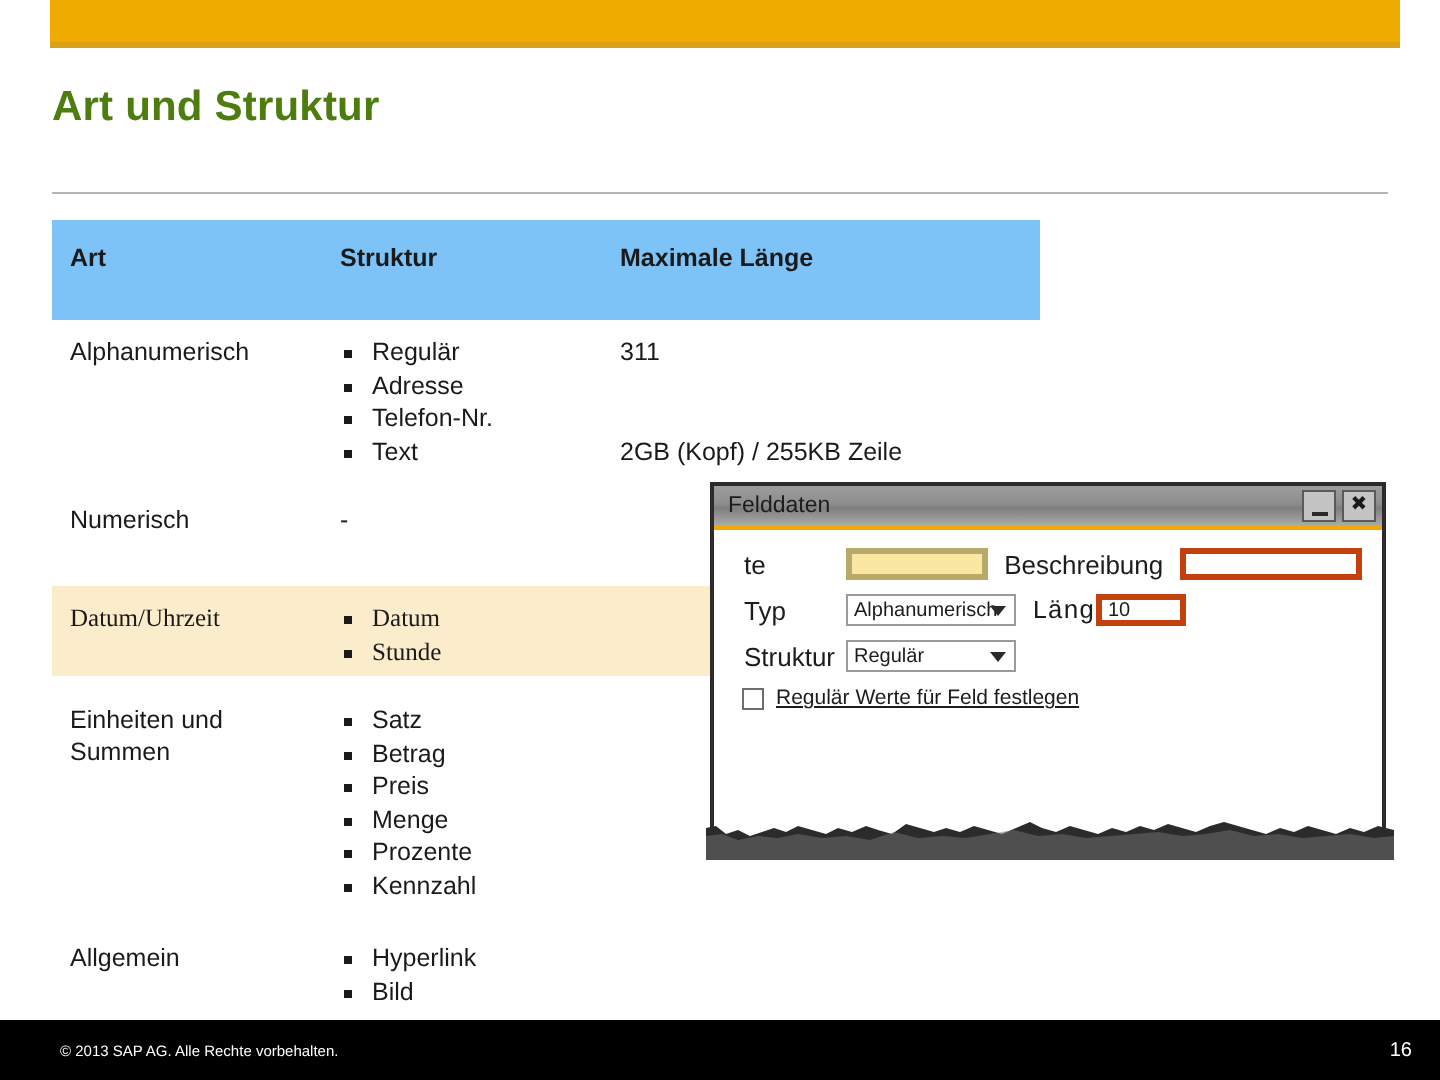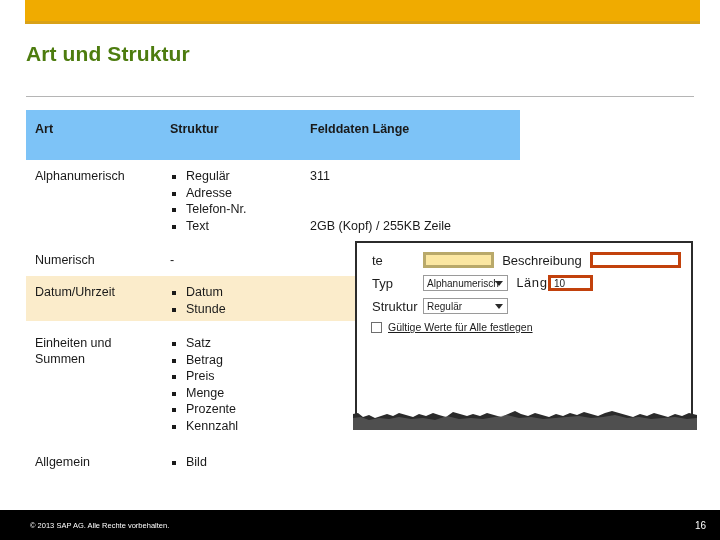--- a/index.html
+++ b/index.html
@@ -244,21 +244,21 @@
   <div class="top-bar-shadow"></div>
 
   <div class="slide-title">Art und Struktur</div>
   <div class="title-rule"></div>
 
   <div class="table">
 
     <div class="row header">
       <div class="c-art">Art</div>
       <div class="c-struct">Struktur</div>
-      <div class="c-len">Felddaten Länge</div>
+      <div class="c-len">Maximale Länge</div>
     </div>
 
     <div class="row">
       <div class="c-art cell-text">Alphanumerisch</div>
       <div class="c-struct">
         <ul class="bullets">
           <li>Regulär</li>
           <li>Adresse</li>
           <li>Telefon-Nr.</li>
           <li>Text</li>
@@ -270,21 +270,21 @@
         <div class="len-list">2GB (Kopf) / 255KB Zeile</div>
       </div>
     </div>
 
     <div class="row" style="margin-top:6px;">
       <div class="c-art cell-text">Numerisch</div>
       <div class="c-struct cell-text">-</div>
       <div class="c-len"></div>
     </div>
 
-    <div class="row highlight" style="margin-top:4px;">
+    <div class="row highlight" style="margin-top:21px;font-family:Liberation Serif, serif;">
       <div class="c-art cell-text">Datum/Uhrzeit</div>
       <div class="c-struct">
         <ul class="bullets">
           <li>Datum</li>
           <li>Stunde</li>
         </ul>
       </div>
       <div class="c-len"></div>
     </div>
 
@@ -300,30 +300,40 @@
           <li>Kennzahl</li>
         </ul>
       </div>
       <div class="c-len"></div>
     </div>
 
     <div class="row" style="margin-top:8px;">
       <div class="c-art cell-text">Allgemein</div>
       <div class="c-struct">
         <ul class="bullets">
+          <li>Hyperlink</li>
           <li>Bild</li>
         </ul>
       </div>
       <div class="c-len"></div>
     </div>
 
   </div>
 
   <div class="dialog">
 
+    <div class="dlg-titlebar">
+      <span class="dlg-title">Felddaten</span>
+      <div class="dlg-btns">
+        <div class="dlg-btn">
+          <span class="min-glyph"></span>
+        </div>
+        <div class="dlg-btn">✖</div>
+      </div>
+    </div>
 
     <div class="dlg-body">
 
       <div class="frow">
         <span class="flabel">te</span>
         <span class="finput yellow w-name"></span>
         <span class="flabel" style="width:auto; padding-left:8px; padding-right:8px;">Beschreibung</span>
         <span class="finput w-desc"></span>
       </div>
 
@@ -344,21 +354,21 @@
         <span class="fselect">
           <span>Regulär</span>
           <span class="caret">
               <i></i>
             </span>
         </span>
       </div>
 
       <div class="chk-row">
         <span class="chk-box"></span>
-        <span class="chk-label">Gültige Werte für Alle festlegen</span>
+        <span class="chk-label">Regulär Werte für Feld festlegen</span>
       </div>
 
     </div>
   </div>
 
   <div class="torn">
     <svg width="344" height="26" viewBox="0 0 344 26" xmlns="http://www.w3.org/2000/svg">
       <path d="M0,0 L344,0 L344,26 L0,26 Z" fill="#ffffff" opacity="0"></path>
       <path d="M0,10 L5,9 L10,13 L16,11 L22,14 L28,12 L34,10 L40,12 L46,9 L53,11 L60,13 L66,10 L73,12 L80,9 L86,11 L93,13 L100,8 L107,10 L114,12 L120,10 L127,12 L134,9 L141,11 L148,13 L155,10 L162,7 L168,10 L175,12 L182,9 L189,11 L196,13 L203,10 L210,12 L217,9 L224,11 L231,8 L238,10 L245,12 L252,9 L259,7 L266,9 L273,11 L280,13 L287,10 L294,12 L301,9 L308,11 L315,13 L322,10 L329,12 L336,9 L344,11 L344,26 L0,26 Z" fill="#2b2b2b"></path>
       <path d="M0,14 L8,13 L16,16 L26,14 L36,15 L46,13 L58,15 L70,14 L82,16 L94,12 L106,15 L118,14 L130,15 L142,13 L154,11 L166,14 L178,13 L190,15 L202,14 L214,13 L226,12 L238,14 L250,13 L262,11 L274,14 L286,13 L298,15 L310,14 L322,13 L334,15 L344,14 L344,26 L0,26 Z" fill="#6e6e6e" opacity="0.55"></path>

